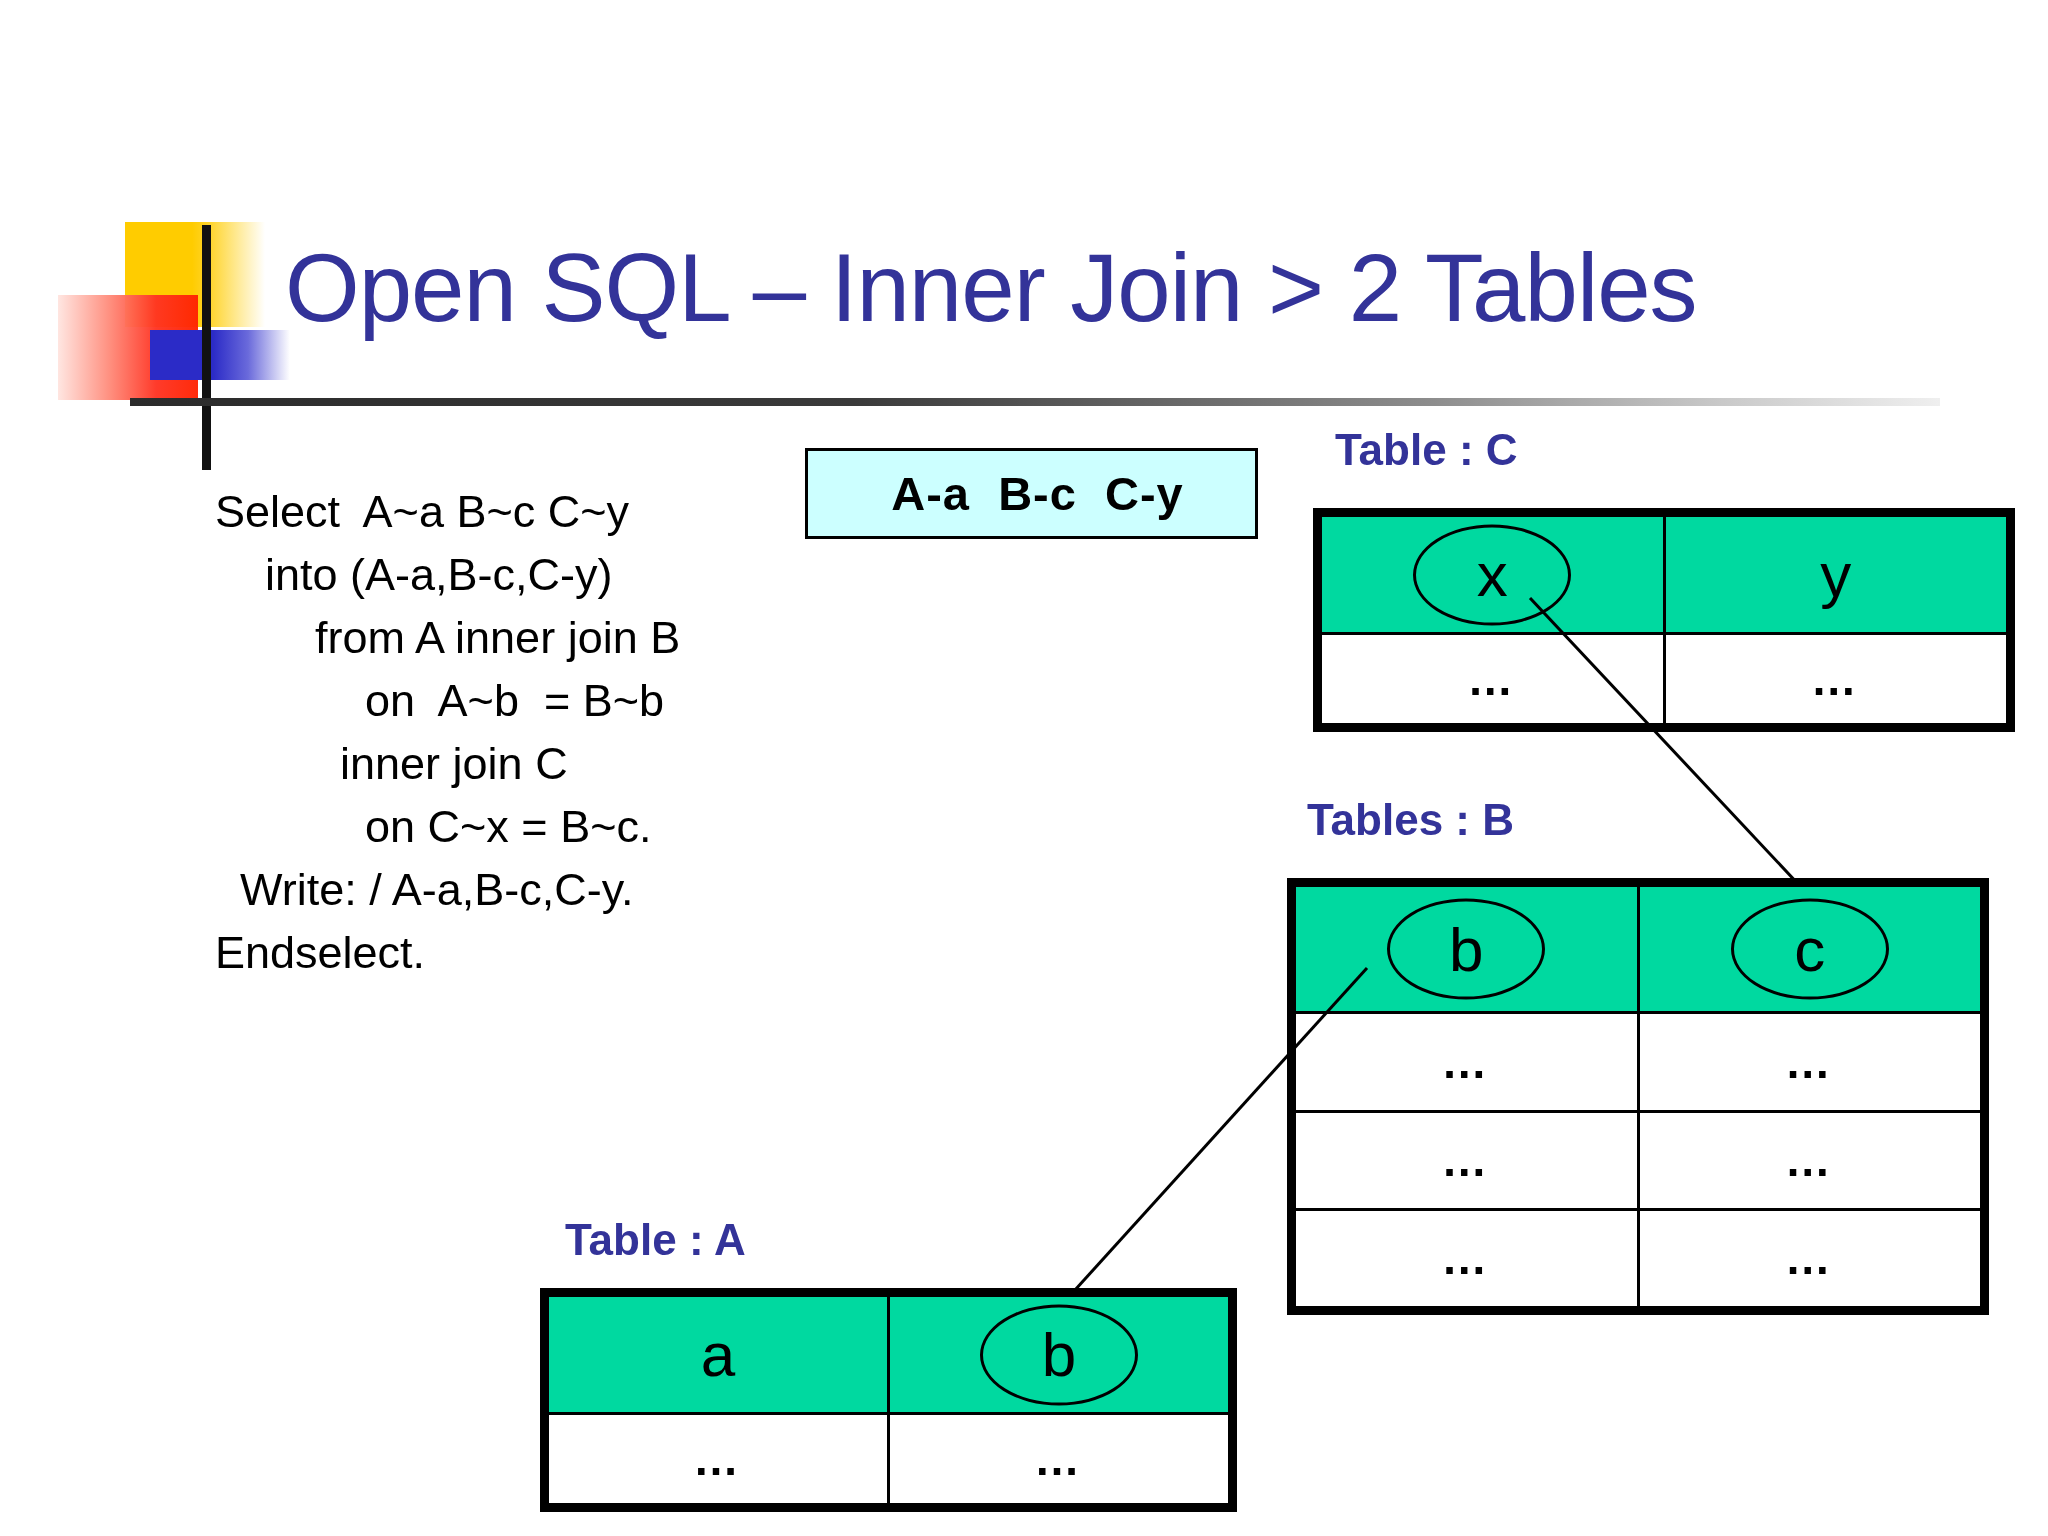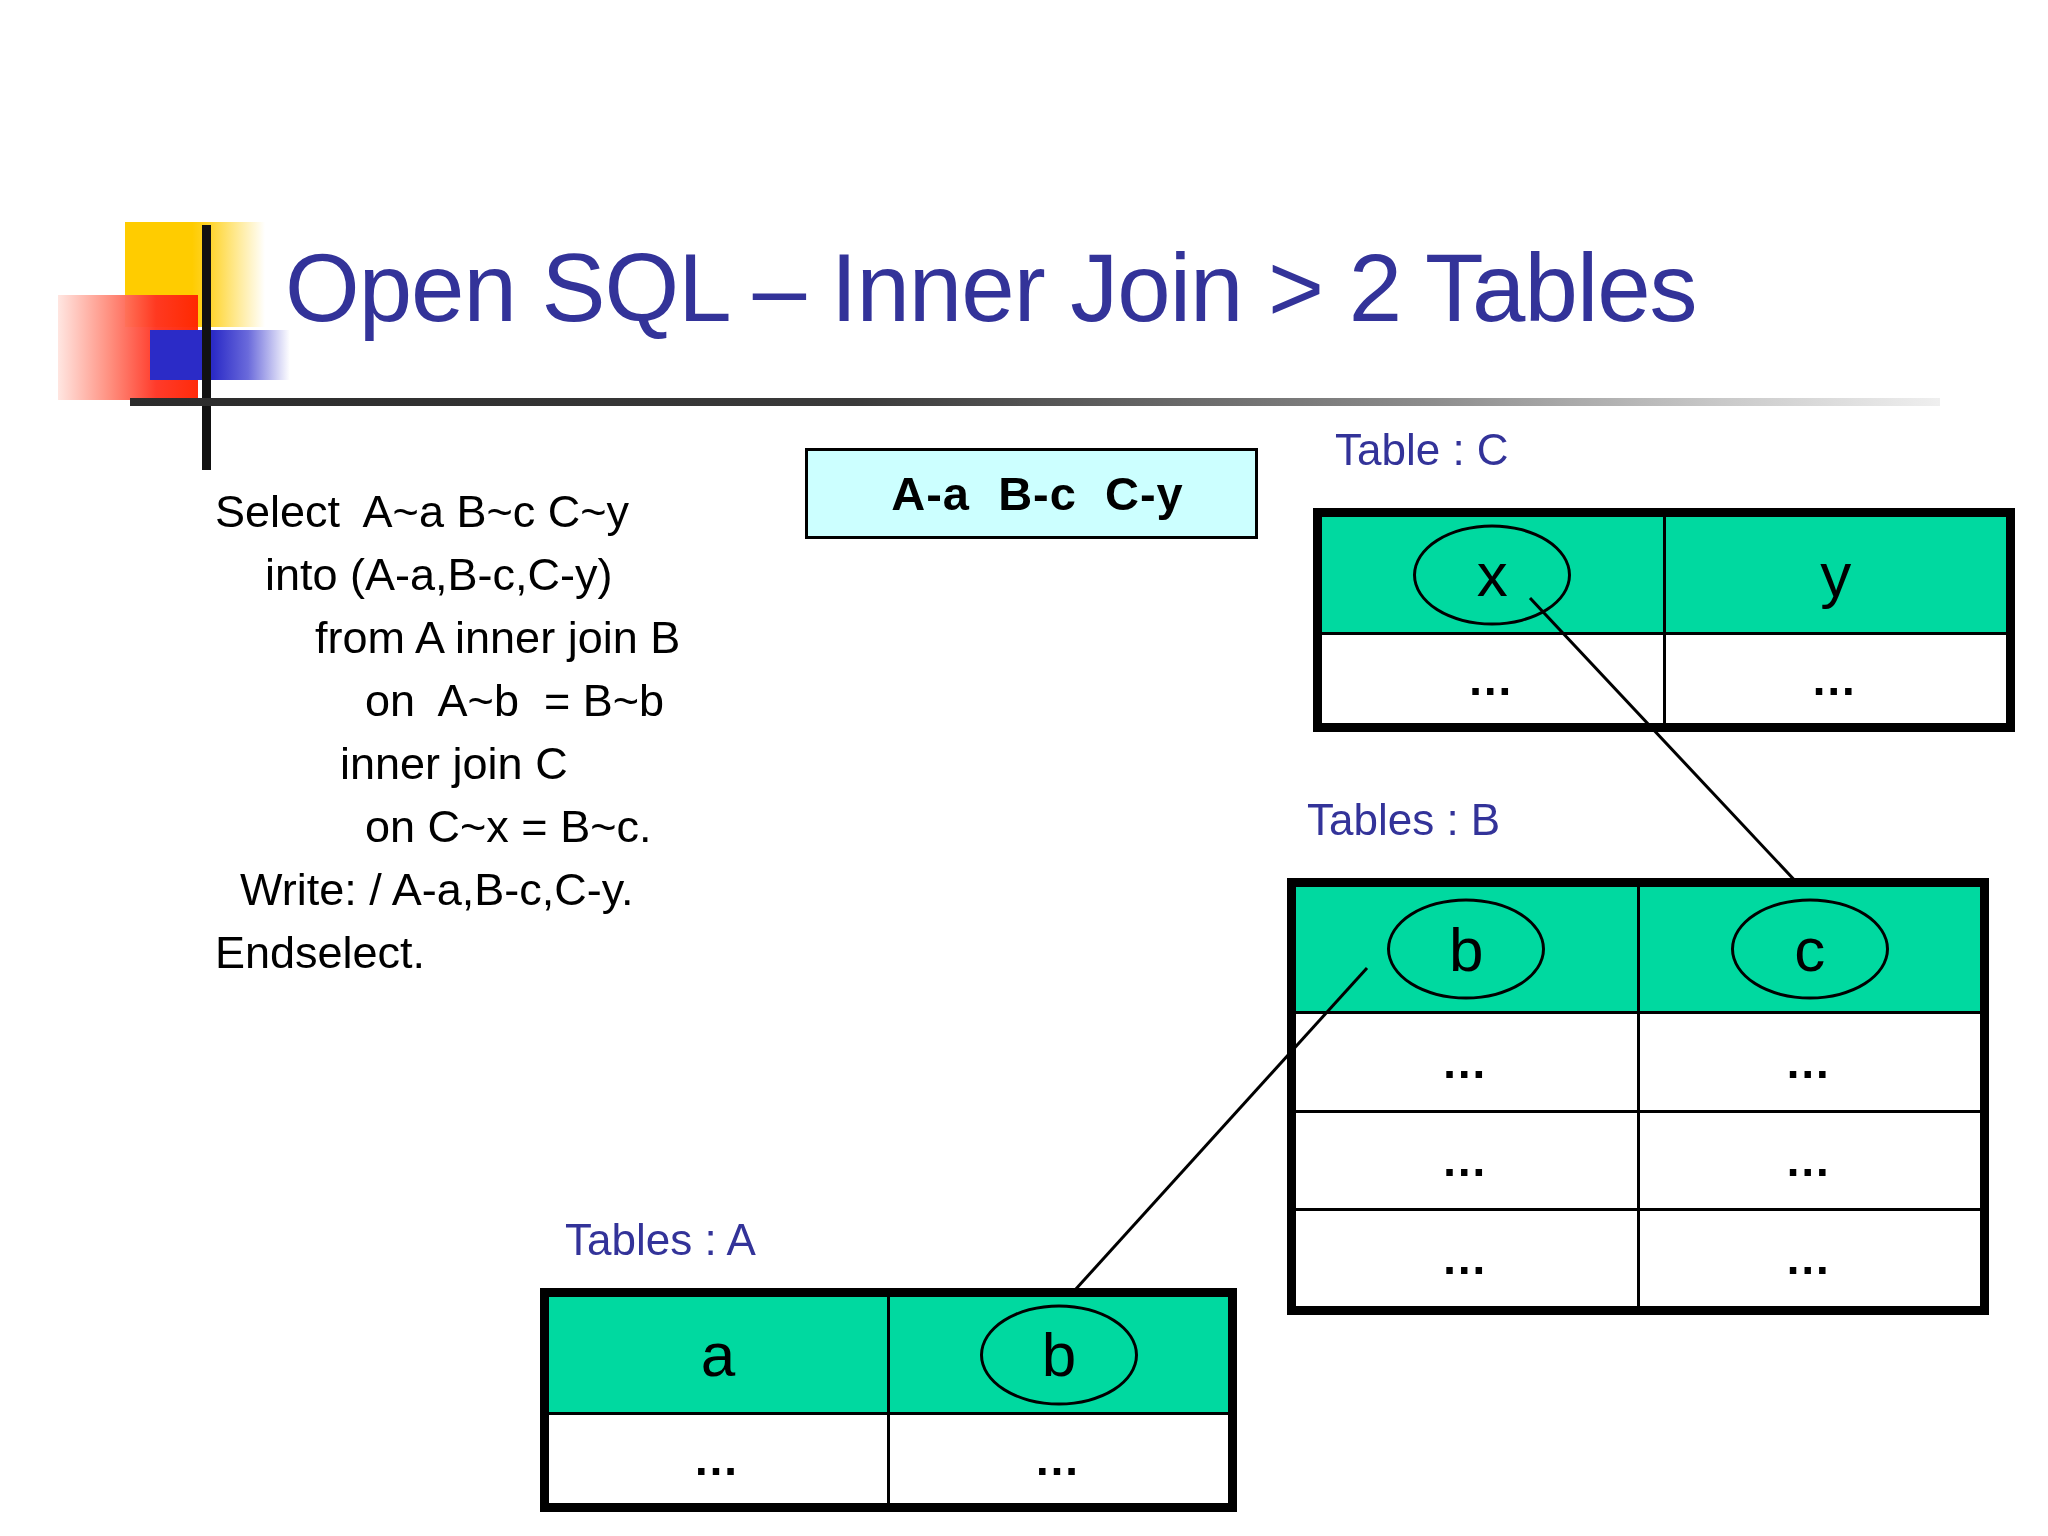--- a/index.html
+++ b/index.html
@@ -37,21 +37,21 @@
 
   
   #legend{
     position:absolute;left:775px;top:448px;width:435px;height:85px;
     background:#CCFFFF;border:3px solid #000000;
     display:flex;align-items:center;justify-content:center;
     font-size:47px;font-weight:bold;color:#000000;letter-spacing:1px;white-space:pre;padding-left:12px;
   }
 
   
-  .tbl-cap{position:absolute;font-size:44px;font-weight:normal;color:#333399;white-space:nowrap;}
+  .tbl-cap{position:absolute;font-size:44px;font-weight:bold;color:#333399;white-space:nowrap;}
   .tbl{position:absolute;border:6px solid #000000;border-collapse:collapse;background:#ffffff;}
   .tbl table{border-collapse:collapse;width:100%;height:100%;table-layout:fixed;}
   .tbl td{border:3px solid #000000;text-align:center;vertical-align:middle;
           font-size:56px;color:#000000;background:#ffffff;padding:0;}
   .tbl tr.head td{background:#00D9A0;font-size:62px;}
   .tbl td.dots{font-size:46px;font-weight:bold;letter-spacing:4px;}
 
   .cellwrap{position:relative;display:flex;align-items:center;justify-content:center;height:100%;}
   .ellipse{
     position:absolute;left:50%;top:50%;transform:translate(-50%,-50%);
@@ -141,21 +141,21 @@
         <td class="dots">…</td>
       </tr>
       <tr>
         <td class="dots">…</td>
         <td class="dots">…</td>
       </tr>
     </tbody>
       </table>
   </div>
 
-  <div class="tbl-cap" style="left:535px;top:1215px;">Tables : A</div>
+  <div class="tbl-cap" style="left:535px;top:1215px;">Table : A</div>
   <div class="tbl" id="table-a" style="left:510px;top:1288px;width:685px;height:212px;">
     <table>
       <tbody>
           <tr class="head">
         <td>
           <div class="cellwrap">
                 <span>a</span>
               </div>
         </td>
         <td>

